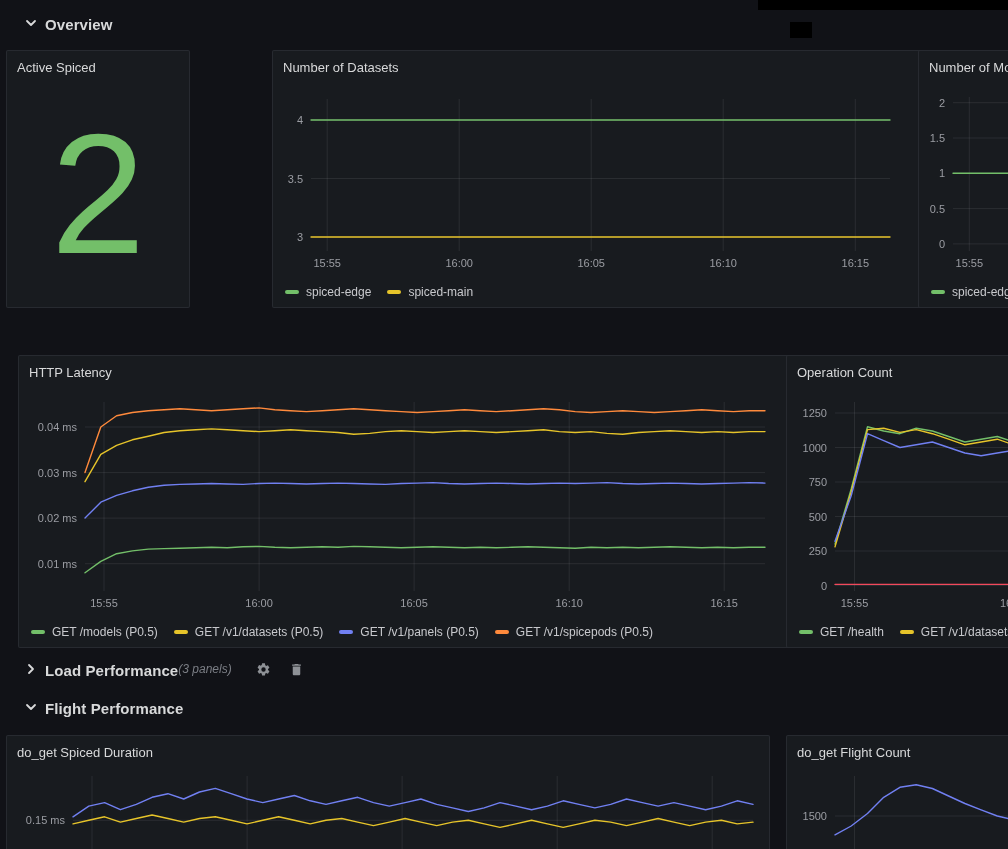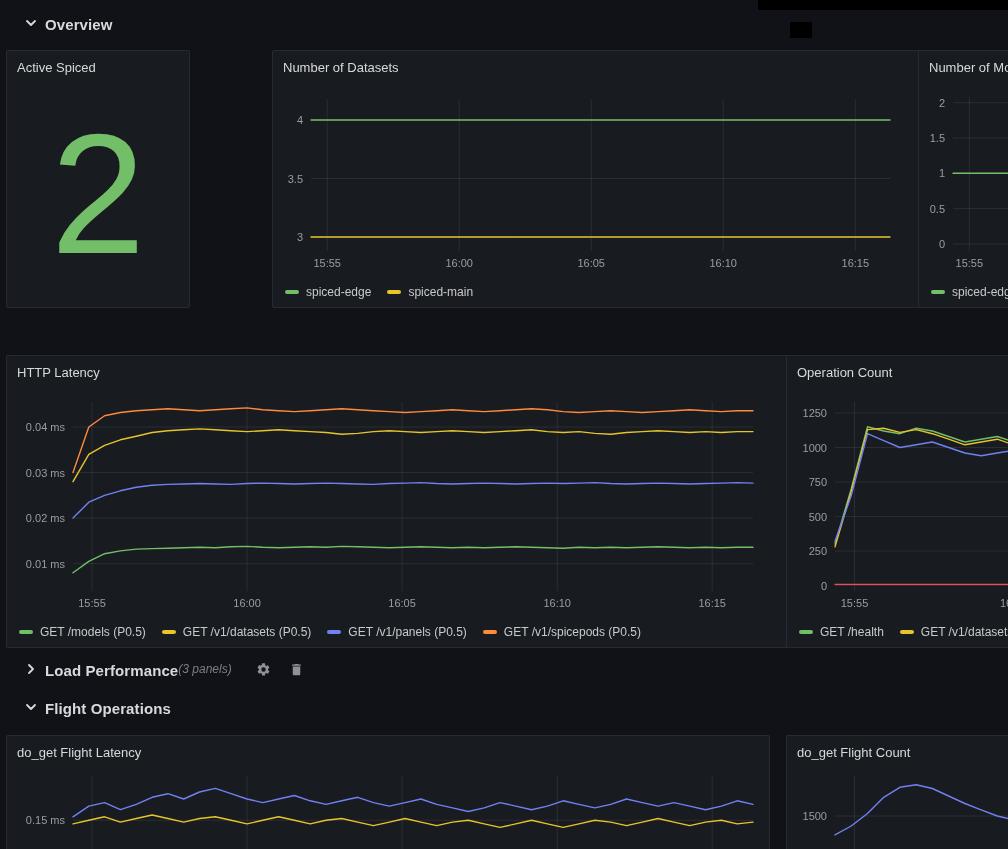--- a/index.html
+++ b/index.html
@@ -119,21 +119,21 @@
       </div>
     <div class="legend">
         <div class="legend-item">
           <span class="legend-mark" style="background: rgb(115, 191, 105);"></span>
           <span class="legend-label">spiced-edge</span>
         </div>
       </div>
   </div>
 
 
-  <div class="panel" style="left:6px;top:355px;width:808px;height:293px">
+  <div class="panel" style="left:18px;top:355px;width:808px;height:293px">
     <div class="panel-title">HTTP Latency</div>
     <div class="chart">
         <svg width="746" height="221">
           <line x1="58" y1="173.7" x2="738" y2="173.7" class="grid"></line>
           <text x="50" y="177.7" text-anchor="end">0.01 ms</text>
           <line x1="58" y1="128.1" x2="738" y2="128.1" class="grid"></line>
           <text x="50" y="132.1" text-anchor="end">0.02 ms</text>
           <line x1="58" y1="82.6" x2="738" y2="82.6" class="grid"></line>
           <text x="50" y="86.6" text-anchor="end">0.03 ms</text>
           <line x1="58" y1="37.0" x2="738" y2="37.0" class="grid"></line>
@@ -241,25 +241,25 @@
       </span>
     </button>
   </div>
 
   <div class="section-header" style="top:700px">
     <span class="chev">
       <svg viewBox="0 0 14 14" width="14" height="14">
           <path d="M3 5l4 4 4-4" fill="none" stroke="currentColor" stroke-width="1.8" stroke-linecap="round" stroke-linejoin="round"></path>
         </svg>
     </span>
-    <span class="section-title">Flight Operations</span>
+    <span class="section-title">Flight Performance</span>
   </div>
 
   <div class="panel" style="left:6px;top:735px;width:764px;height:293px">
-    <div class="panel-title">do_get Flight Latency</div>
+    <div class="panel-title">do_get Spiced Duration</div>
     <div class="chart">
         <svg width="746" height="221">
           <line x1="58" y1="139.0" x2="738" y2="139.0" class="grid"></line>
           <text x="50" y="143.0" text-anchor="end">0.1 ms</text>
           <line x1="58" y1="50.3" x2="738" y2="50.3" class="grid"></line>
           <text x="50" y="54.3" text-anchor="end">0.15 ms</text>
           <line x1="77.0" y1="6" x2="77.0" y2="201" class="grid"></line>
           <text x="77.0" y="217" text-anchor="middle">15:55</text>
           <line x1="232.1" y1="6" x2="232.1" y2="201" class="grid"></line>
           <text x="232.1" y="217" text-anchor="middle">16:00</text>

